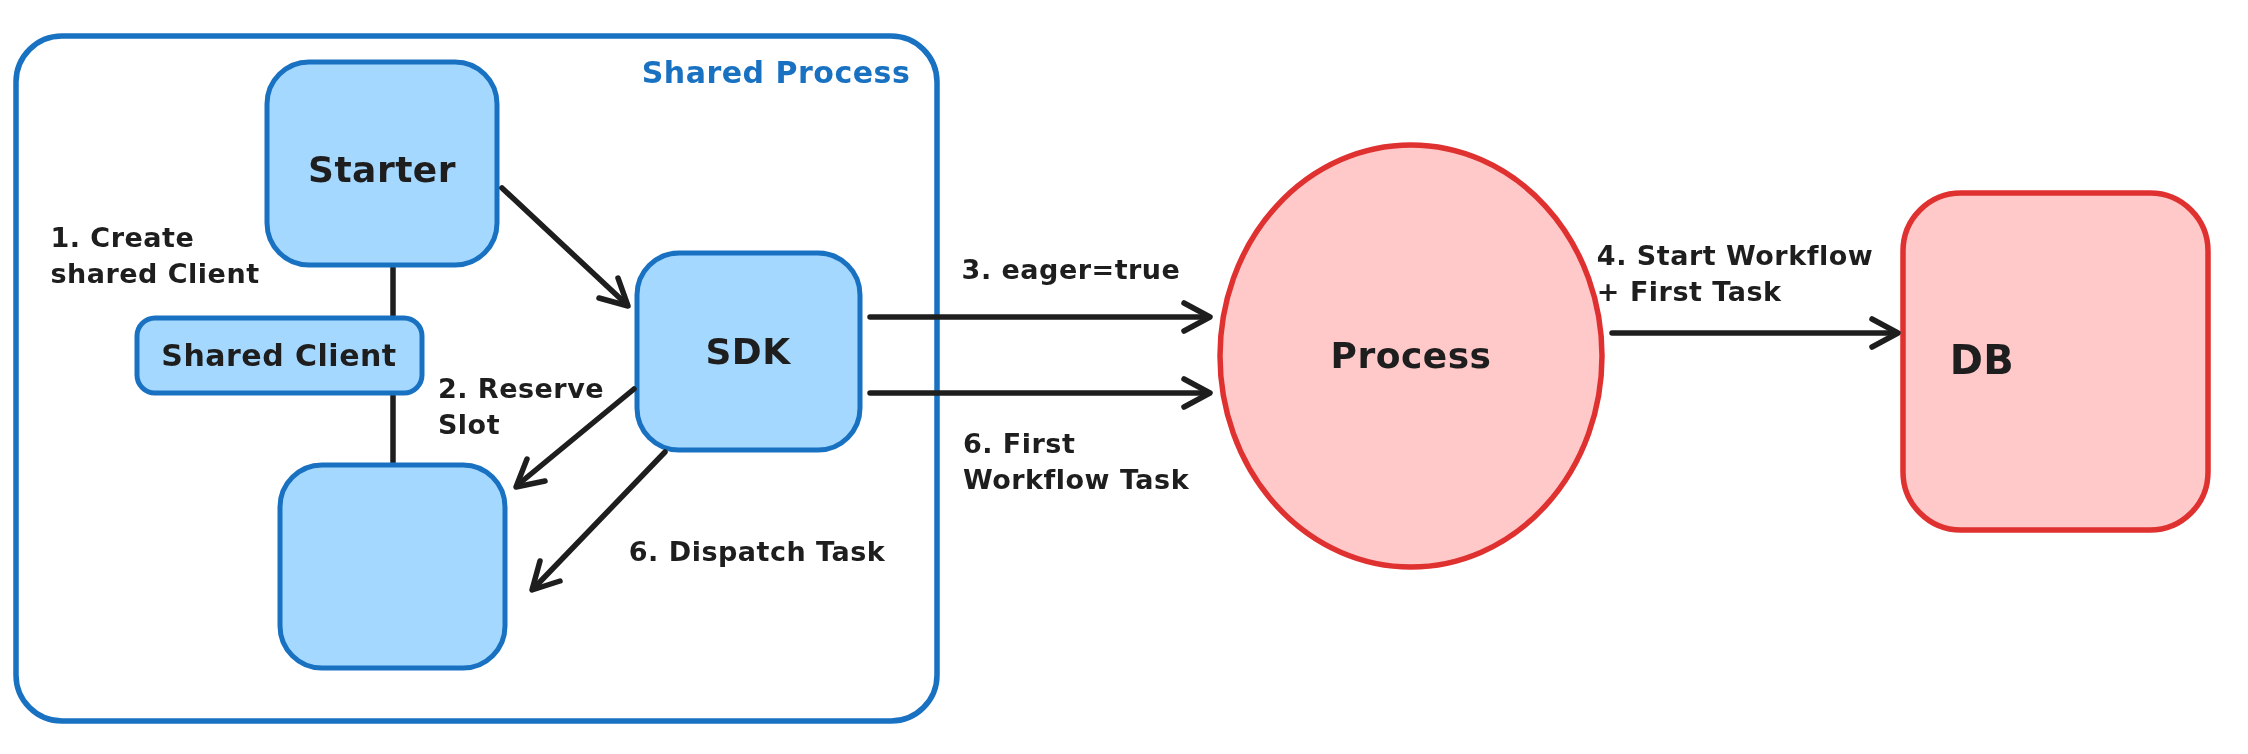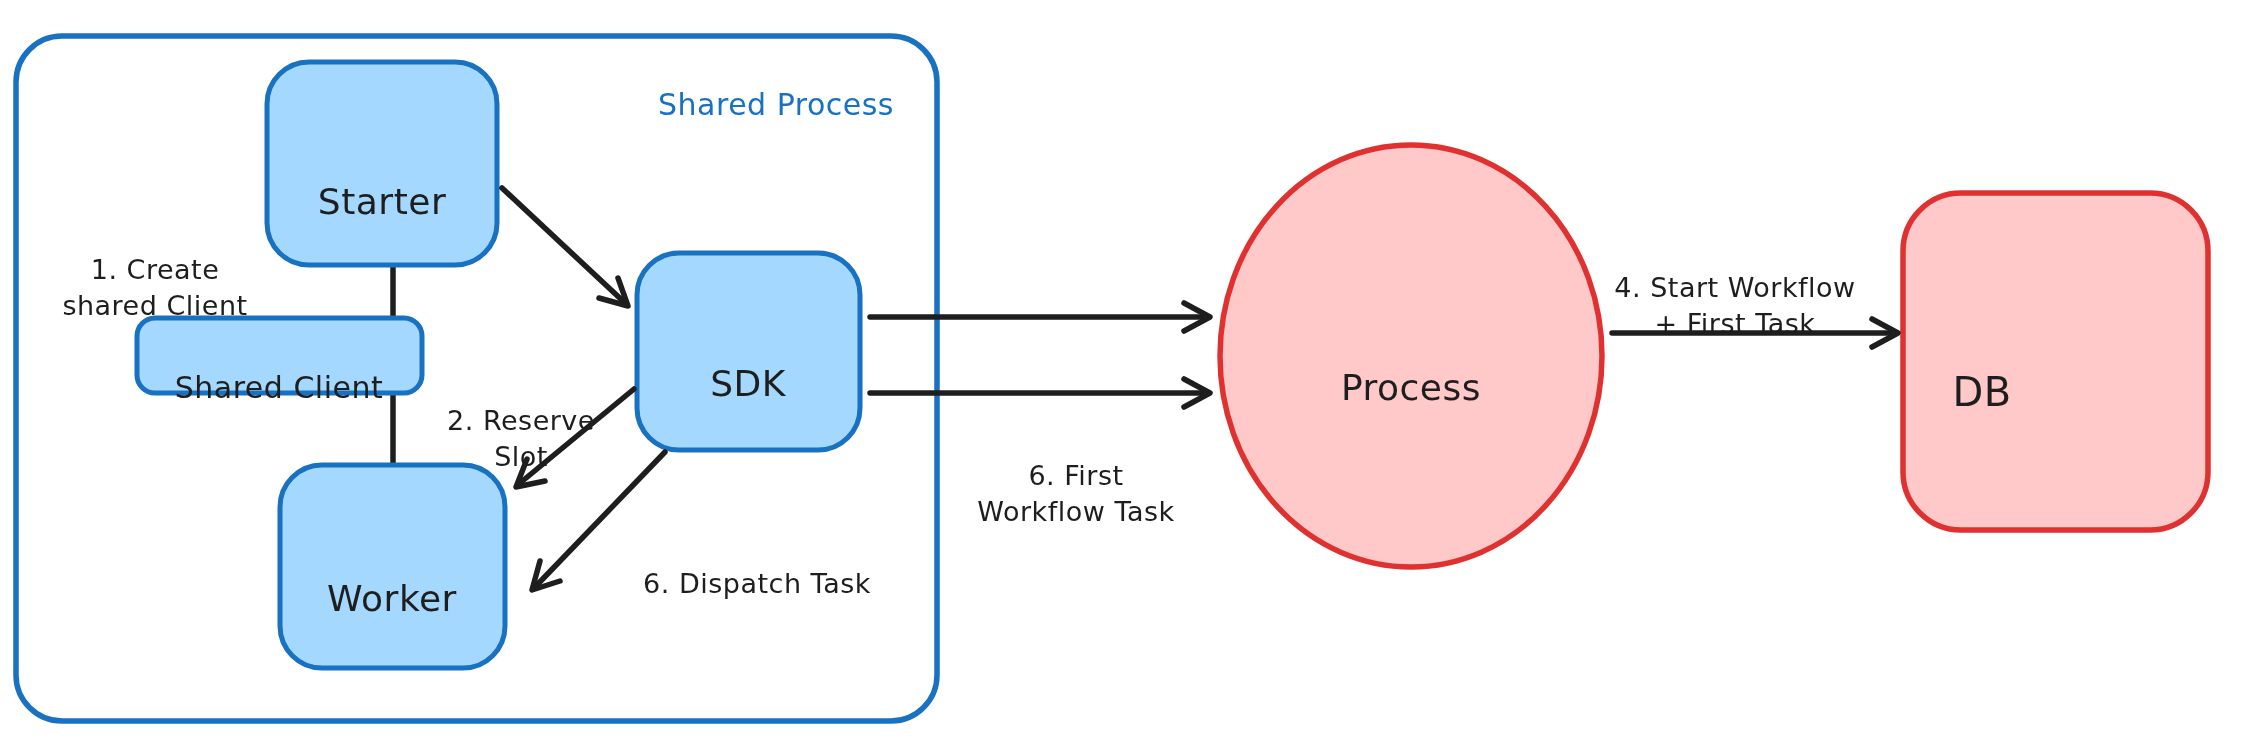--- a/index.html
+++ b/index.html
@@ -15,27 +15,26 @@
     font-family: "DejaVu Sans", "Liberation Sans", sans-serif;
     overflow: hidden;
   }
   .canvas svg {
     position: absolute;
     inset: 0;
   }
   .lbl {
     position: absolute;
     transform: translate(-50%, -50%);
-    text-align: center;
+    text-align: left;
     white-space: nowrap;
     color: #1e1e1e;
-    font-weight: 400;
+    font-weight: 700;
     line-height: 1.32;
     letter-spacing: 0.5px;
-    margin-top: 32px;
   }
   .node-lbl   { font-size: 36px; }
   .small-lbl  { font-size: 30px; }
   .ann        { font-size: 27px; }
   .title-lbl  { font-size: 30px; color: #1971c2; }
   .db-lbl     { font-size: 40px; }
 </style>
 </head>
 <body>
 
@@ -88,39 +87,41 @@
       </g>
     </g>
   </svg>
 
   <div class="lbl title-lbl" style="left:776px; top:73px;">Shared Process</div>
 
   <div class="lbl node-lbl" style="left:382px; top:170px;">Starter</div>
 
   <div class="lbl small-lbl" style="left:279px; top:356px;">Shared Client</div>
 
-  <div class="lbl node-lbl" style="left:392px; top:567px;">Worker</div>
 
   <div class="lbl node-lbl" style="left:748px; top:352px;">SDK</div>
 
   <div class="lbl node-lbl" style="left:1411px; top:356px;">Process</div>
 
   <div class="lbl db-lbl" style="left:1982px; top:360px;">DB</div>
 
   <div class="lbl ann" style="left:155px; top:256px;">
     <div>1. Create</div>
     <div>shared Client</div>
   </div>
 
 
   <div class="lbl ann" style="left:521px; top:407px;">
     <div>2. Reserve</div>
     <div>Slot</div>
   </div>
 
+  <div class="lbl ann" style="left:1071px; top:270px;">
+    <div>3. eager=true</div>
+  </div>
 
   <div class="lbl ann" style="left:1735px; top:274px;">
     <div>4. Start Workflow</div>
     <div>+ First Task</div>
   </div>
 
   <div class="lbl ann" style="left:1076px; top:462px;">
     <div>6. First</div>
     <div>Workflow Task</div>
   </div>

